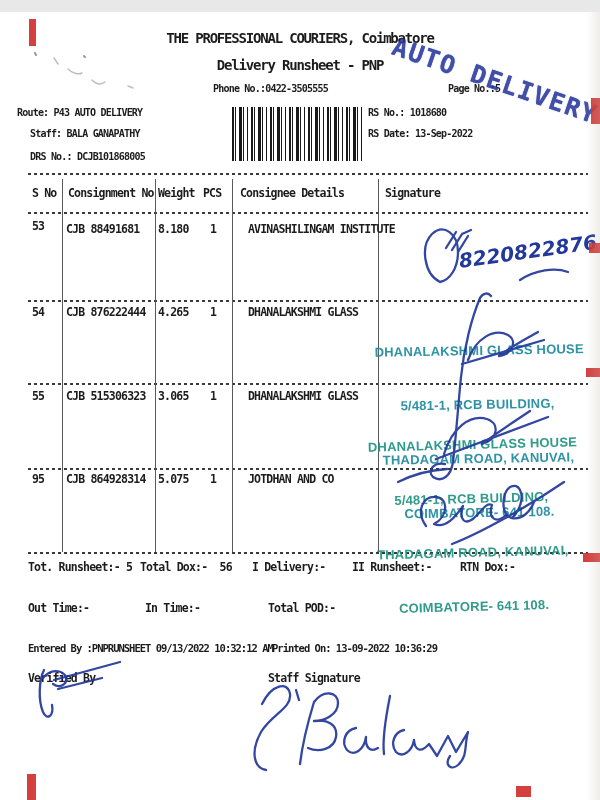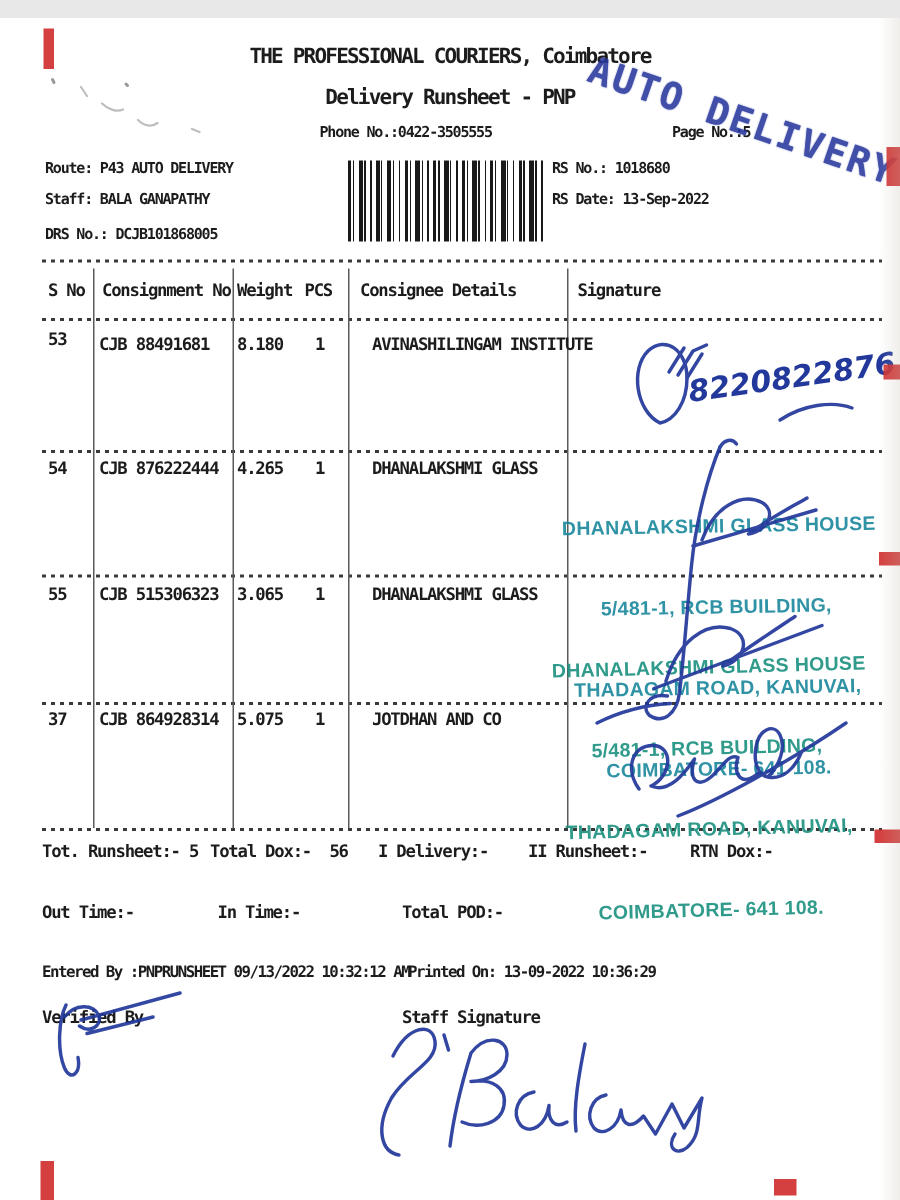--- a/index.html
+++ b/index.html
@@ -42,21 +42,21 @@
 <body>
 
 <div class="page">
 
   <div class="abs center t14" style="top:18px;">THE PROFESSIONAL COURIERS, Coimbatore</div>
   <div class="abs center t14" style="top:45px;">Delivery Runsheet - PNP</div>
   <span class="abs t12" style="left:213px;top:71px;">Phone No.:0422-3505555</span>
   <span class="abs t12" style="left:448px;top:71px;">Page No.:5</span>
   <div class="autostamp">AUTO DELIVERY</div>
 
-  <span class="abs t12" style="left:30px;top:95px;text-align:center;">Route: P43 AUTO DELIVERY</span>
+  <span class="abs t12" style="left:17px;top:95px;text-align:center;">Route: P43 AUTO DELIVERY</span>
   <span class="abs t12" style="left:30px;top:116px;">Staff: BALA GANAPATHY</span>
   <span class="abs t12" style="left:30px;top:139px;">DRS No.: DCJB101868005</span>
   <div class="barcode"></div>
   <span class="abs t12" style="left:368px;top:95px;">RS No.: 1018680</span>
   <span class="abs t12" style="left:368px;top:116px;">RS Date: 13-Sep-2022</span>
 
   <div class="dots" style="top:161px;"></div>
   <div class="dots" style="top:200px;"></div>
   <div class="dots" style="top:288px;"></div>
   <div class="dots" style="top:371px;"></div>
@@ -92,21 +92,21 @@
     <span class="abs t11" style="left:248px;top:293px;">DHANALAKSHMI GLASS</span>
   </div>
   <div>
     <span class="abs t11" style="left:32px;top:377px;">55</span>
     <span class="abs t11" style="left:66px;top:377px;">CJB 515306323</span>
     <span class="abs t11" style="left:158px;top:377px;">3.065</span>
     <span class="abs t11" style="left:210px;top:377px;">1</span>
     <span class="abs t11" style="left:248px;top:377px;">DHANALAKSHMI GLASS</span>
   </div>
   <div>
-    <span class="abs t11" style="left:32px;top:460px;">37</span>
+    <span class="abs t11" style="left:32px;top:460px;">95</span>
     <span class="abs t11" style="left:66px;top:460px;">CJB 864928314</span>
     <span class="abs t11" style="left:158px;top:460px;">5.075</span>
     <span class="abs t11" style="left:210px;top:460px;">1</span>
     <span class="abs t11" style="left:248px;top:460px;">JOTDHAN AND CO</span>
   </div>
 
   <div class="stamp stamp1">
     <div>DHANALAKSHMI GLASS HOUSE</div>
     <div>5/481-1, RCB BUILDING,</div>
     <div>THADAGAM ROAD, KANUVAI,</div>

